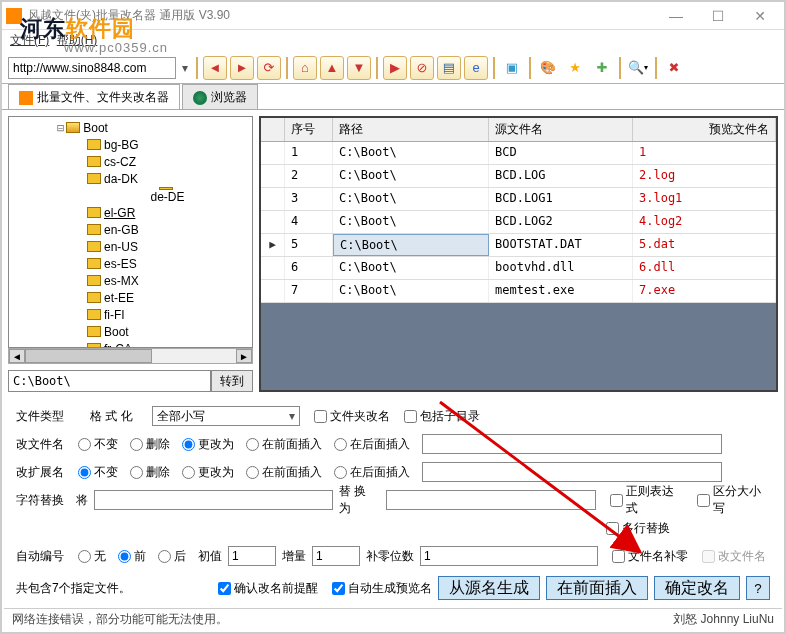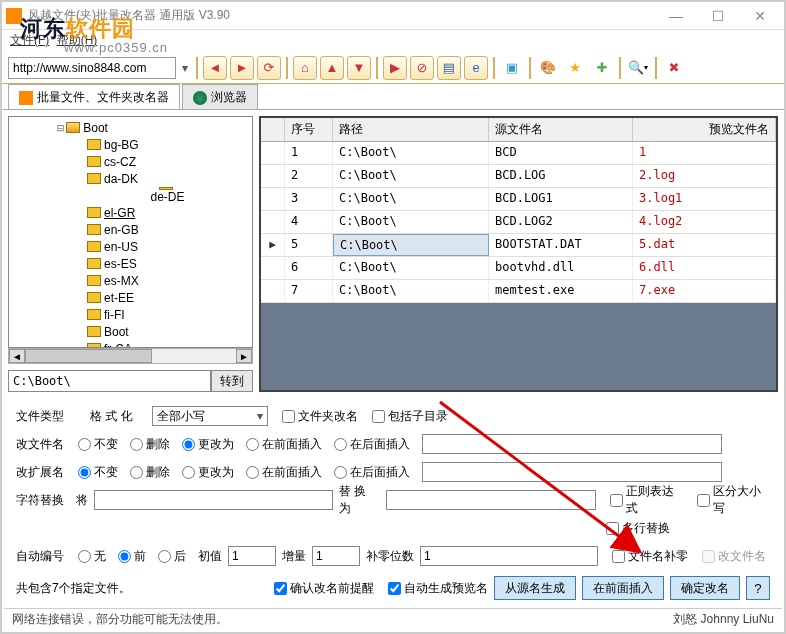--- a/index.html
+++ b/index.html
@@ -54,21 +54,21 @@
 .optrow { display: flex; align-items: center; height: 28px; gap: 6px; }
 .optrow .lbl { width: 56px; }
 .optrow input[type=text] { height: 20px; border: 1px solid #888; padding: 0 3px; font-size: 12px; }
 .combo { height: 20px; border: 1px solid #888; background: #fff; padding: 0 18px 0 4px; font-size: 12px; position: relative; display: inline-flex; align-items: center; }
 .combo::after { content: "▾"; position: absolute; right: 4px; color: #555; }
 .chk { display: inline-flex; align-items: center; gap: 3px; margin-left: 8px; }
 .chk input { width: 13px; height: 13px; }
 .radio-g { display: inline-flex; align-items: center; gap: 3px; margin-right: 6px; }
 .radio-g input { width: 13px; height: 13px; }
 .footer-row { display: flex; align-items: center; padding: 4px 14px; font-size: 12px; gap: 6px; }
-.btn-act { height: 24px; padding: 0 10px; border: 1px solid #3a7ab8; background: #cfe6f7; font-size: 12px; }
+.btn-act { height: 24px; padding: 0 10px; border: 1px solid #3a7ab8; background: #cfe6f7; font-size: 16px; }
 .btn-help { width: 24px; height: 24px; border: 1px solid #3a7ab8; background: #cfe6f7; text-align: center; }
 .statusbar { position: absolute; bottom: 2px; left: 2px; right: 2px; height: 22px; border-top: 1px solid #ccc; display: flex; align-items: center; padding: 0 8px; font-size: 12px; color: #444; justify-content: space-between; }
 .red-arrow { position: absolute; pointer-events: none; z-index: 50; }
 .longtxt { width: 200px; }
 .disabled { color: #999; }
 </style>
 </head>
 <body>
 
 <div class="window">
@@ -302,21 +302,21 @@
           </div>
       </div>
     </div>
   </div>
 
   <div class="options">
     <div class="optrow">
       <span class="lbl">文件类型</span>
       <span style="width:6px"></span>
       <span class="lbl">格 式 化</span>
-      <div class="combo" style="width:116px">
+      <div class="combo" style="width:148px">
           <span>全部小写</span>
         </div>
       <label class="chk">
           <input type="checkbox" style="">
           <span>文件夹改名</span>
         </label>
       <label class="chk">
           <input type="checkbox" style="">
           <span>包括子目录</span>
         </label>

